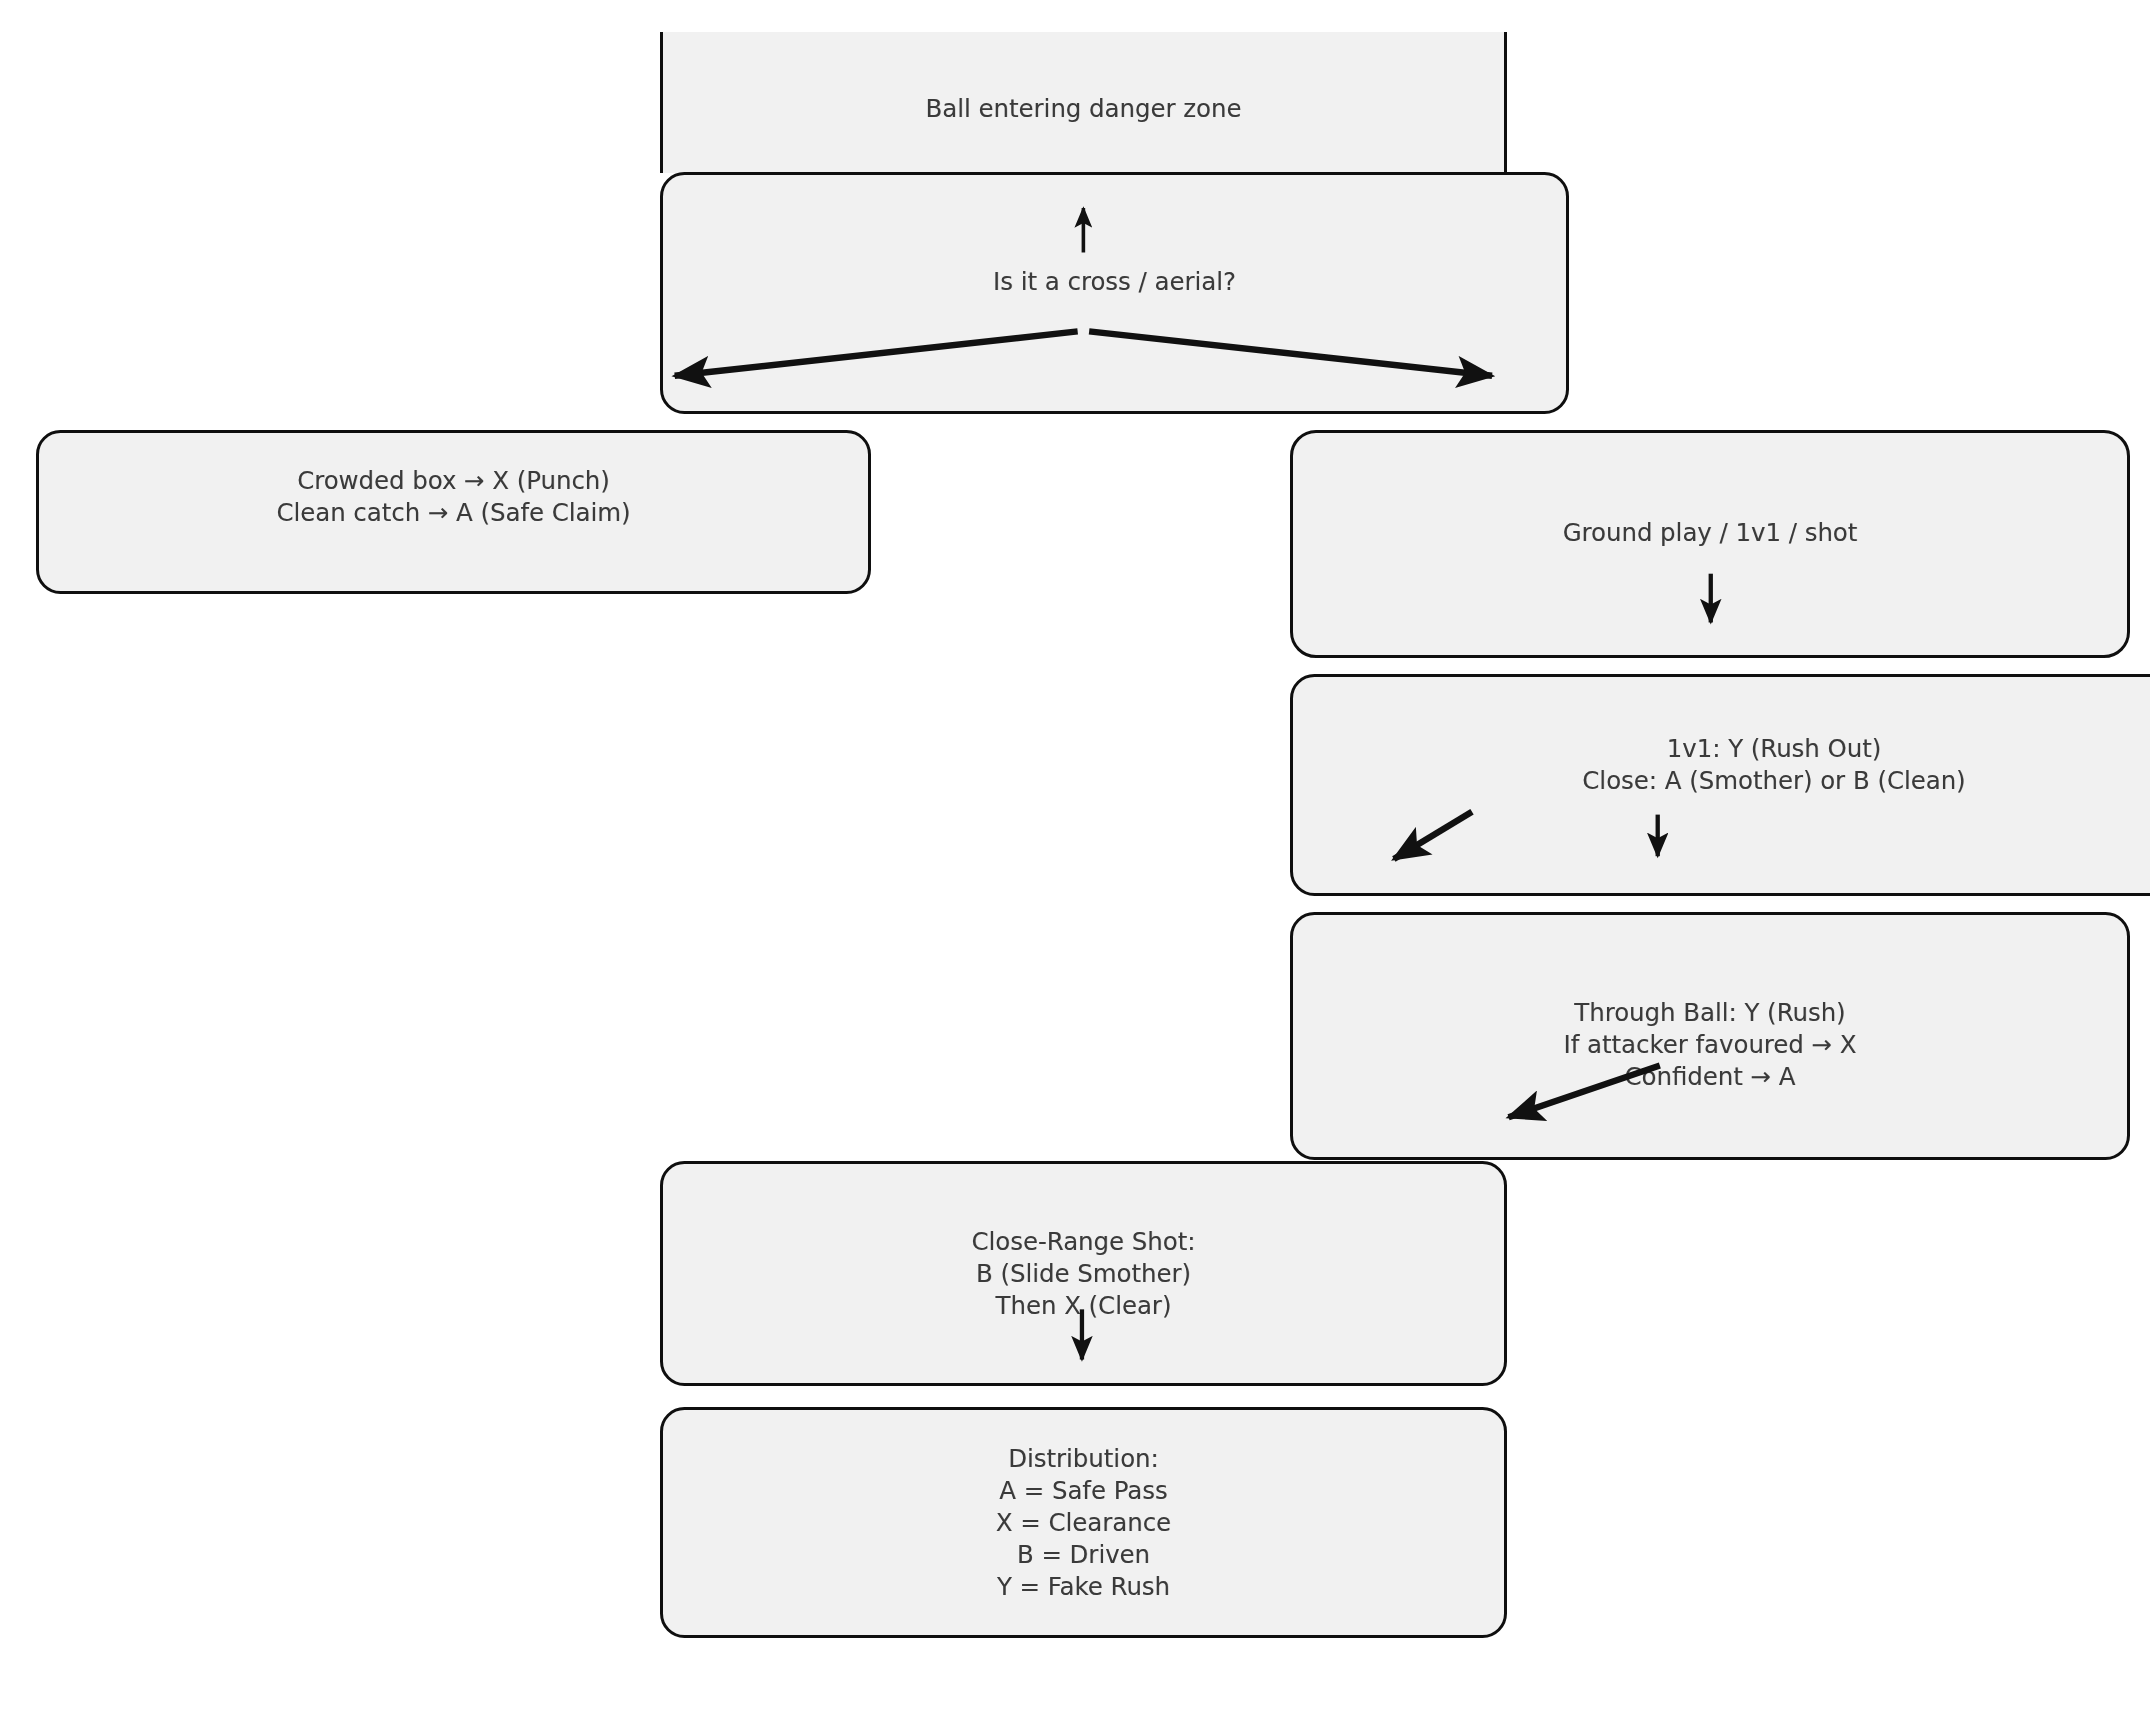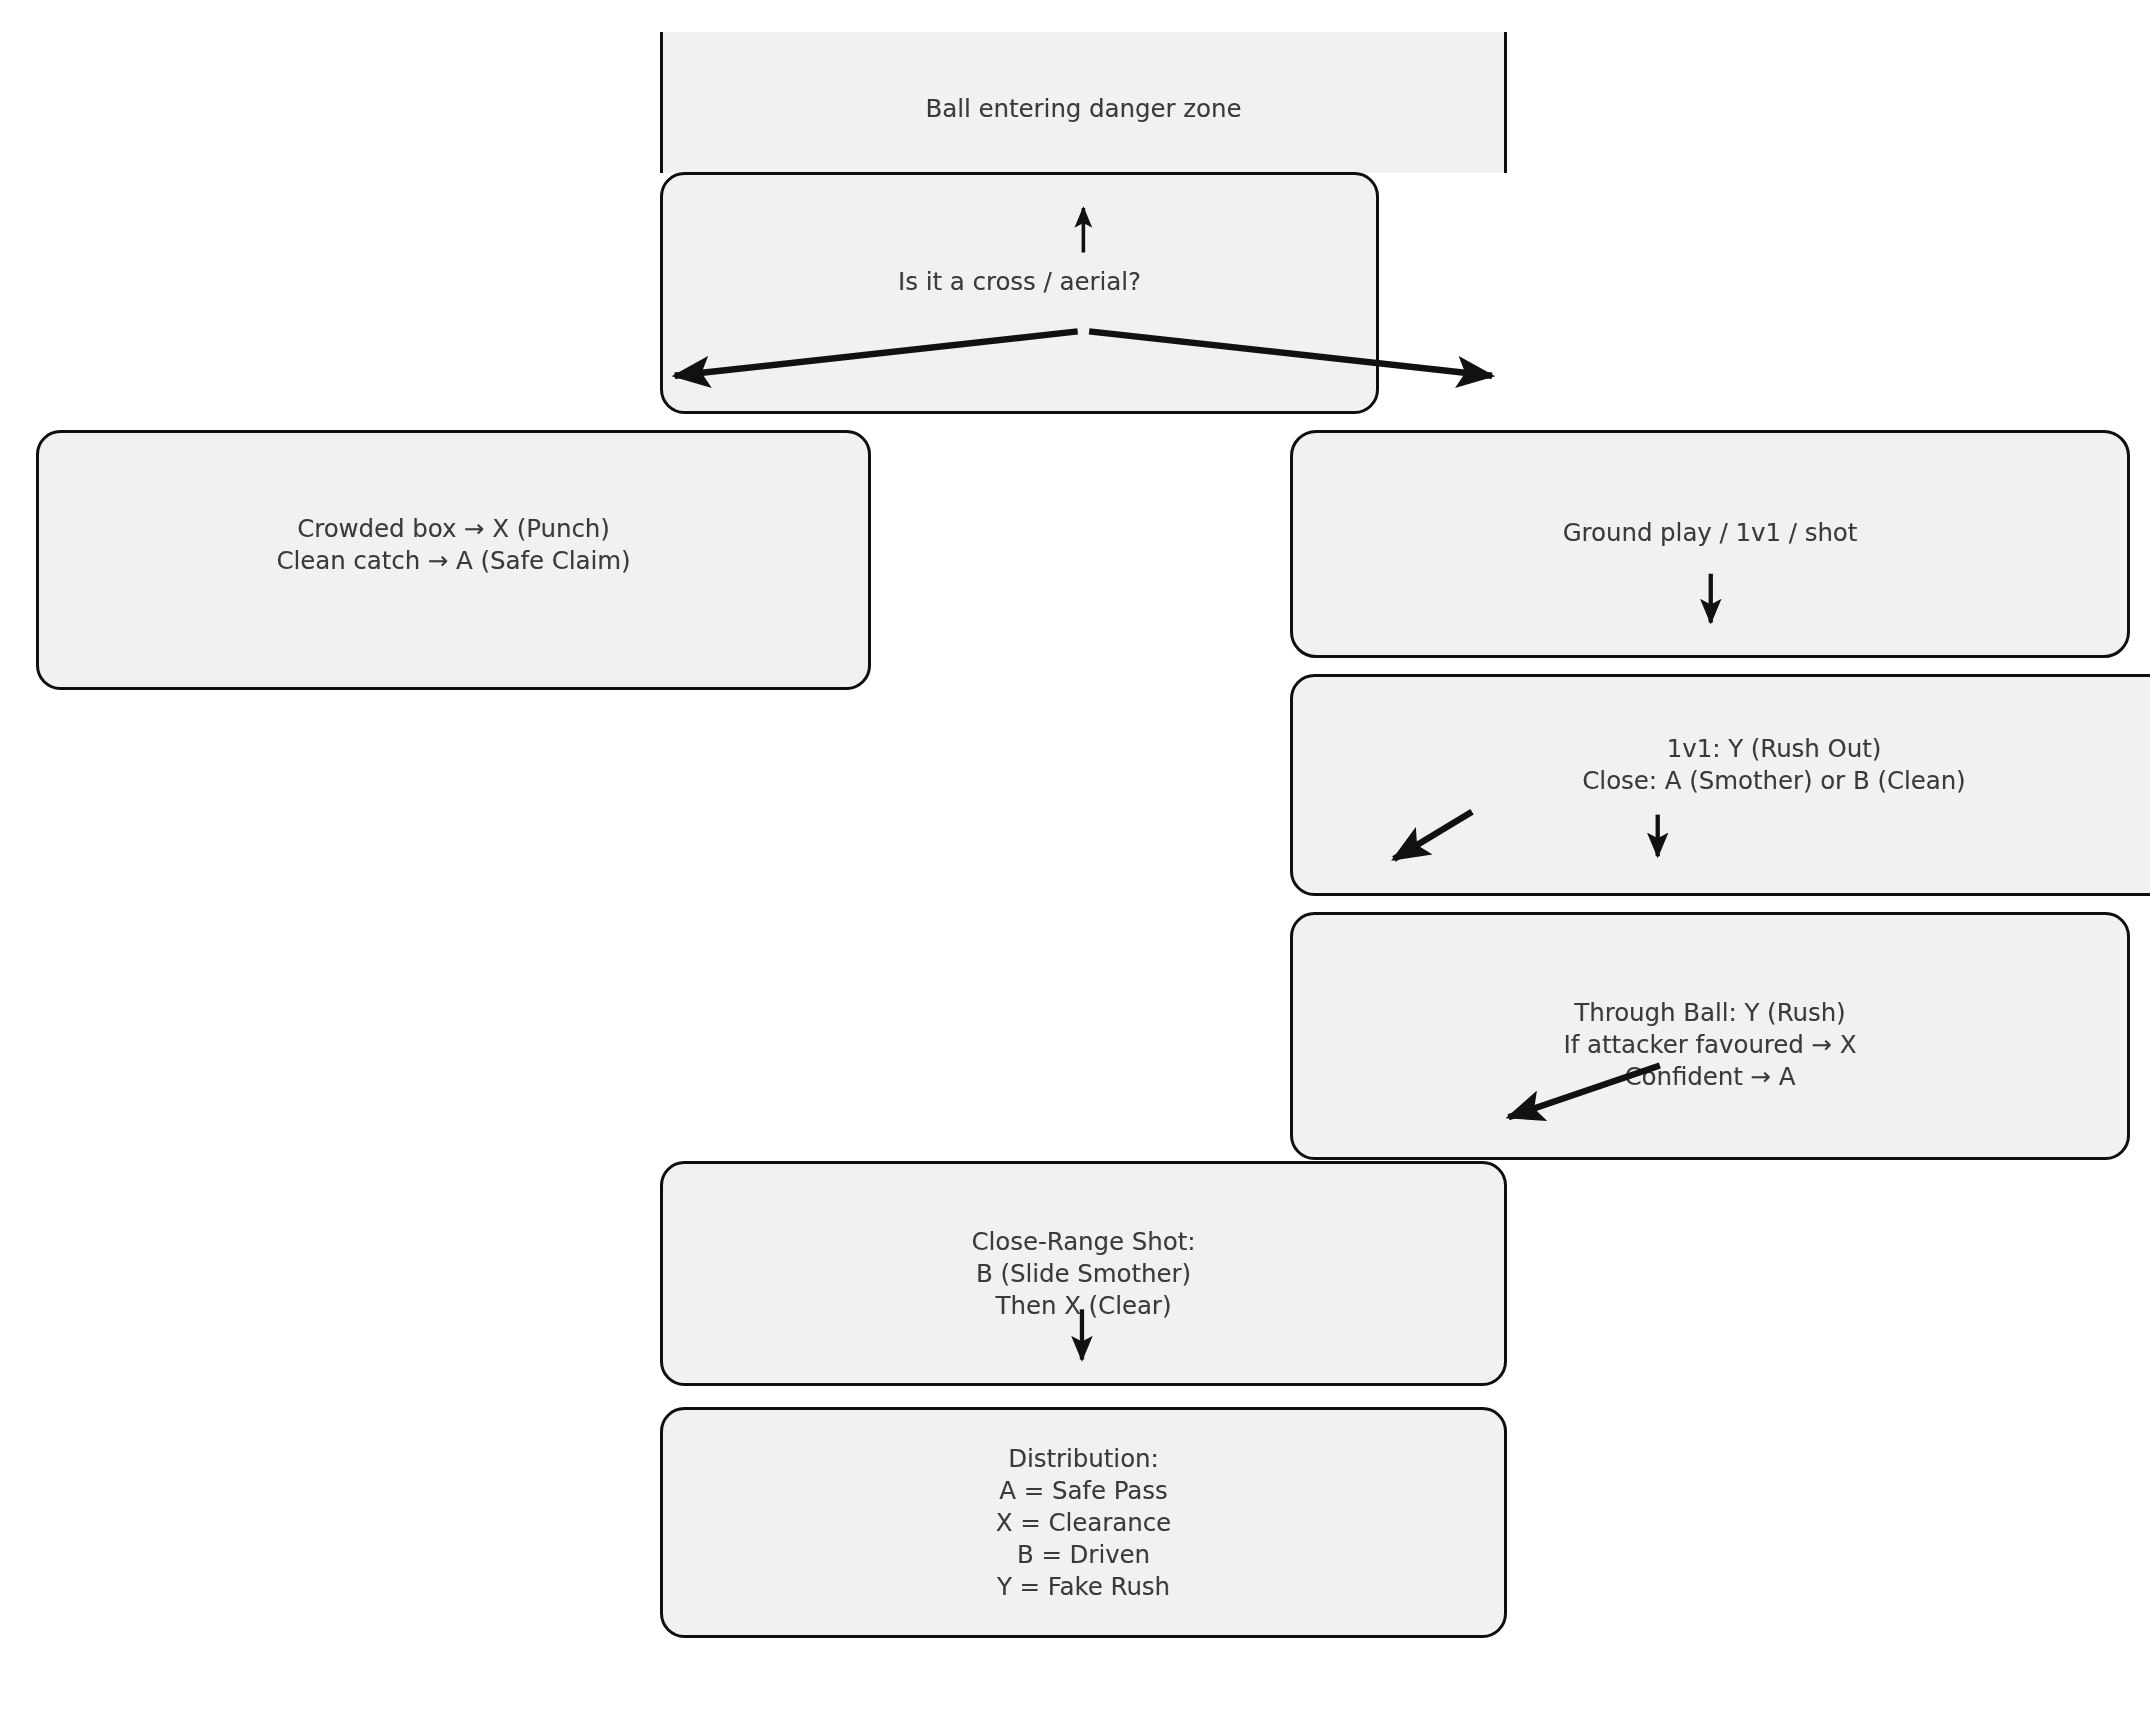--- a/index.html
+++ b/index.html
@@ -37,25 +37,25 @@
 </style>
 </head>
 <body>
 
 <div class="canvas">
 
   <div class="box cut-top" style="left:660px;top:32px;width:847px;height:141px;padding-top:12px;">
     <div class="ln">Ball entering danger zone</div>
   </div>
 
-  <div class="box" style="left:660px;top:172px;width:719px;height:242px;padding-bottom:21.5px;">
+  <div class="box" style="left:660px;top:172px;width:909px;height:242px;padding-bottom:21.5px;">
     <div class="ln">Is it a cross / aerial?</div>
   </div>
 
-  <div class="box" style="left:36px;top:430px;width:835px;height:260px;padding-bottom:31px;">
+  <div class="box" style="left:36px;top:430px;width:835px;height:164px;padding-bottom:31px;">
     <div class="ln">Crowded box → X (Punch)</div>
     <div class="ln">Clean catch → A (Safe Claim)</div>
   </div>
 
   <div class="box" style="left:1290px;top:430px;width:840px;height:228px;padding-bottom:23px;border-radius:26px;">
     <div class="ln">Ground play / 1v1 / shot</div>
   </div>
 
   <div class="box" style="left:1290px;top:674px;width:968px;height:222px;padding-bottom:40px;">
     <div class="ln">1v1: Y (Rush Out)</div>

